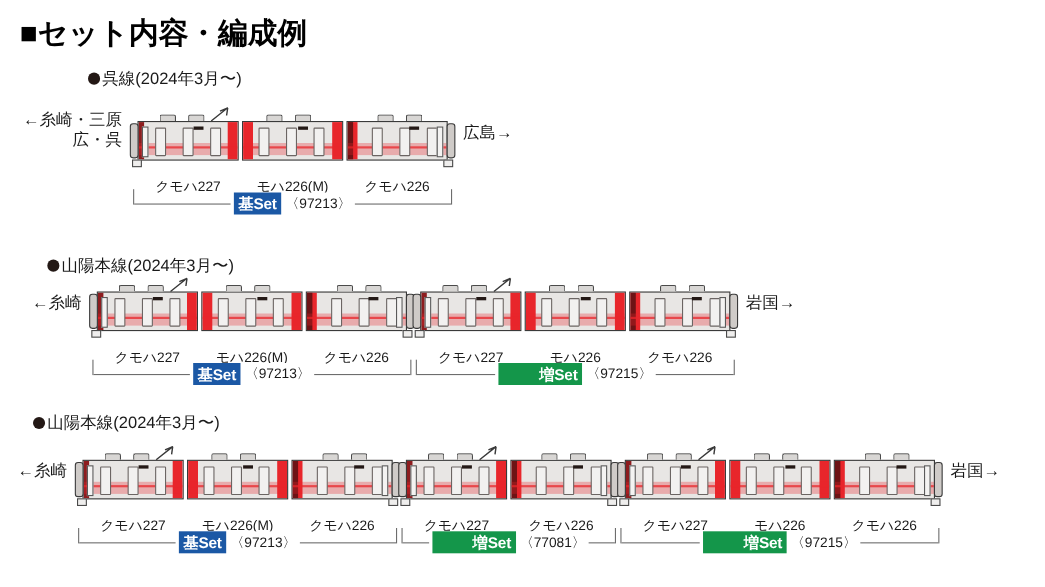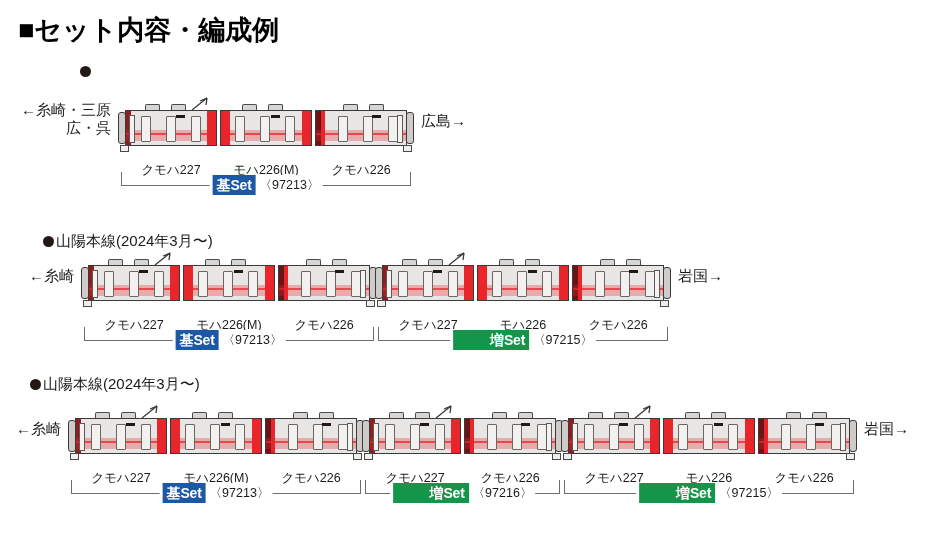--- a/index.html
+++ b/index.html
@@ -227,21 +227,21 @@
 </style>
 </head>
 <body>
 
 <div id="page">
 
   <div class="title">■セット内容・編成例</div>
 
   <div id="rows-host">
       <div class="row" style="top: 0px;">
-        <div class="line-label" style="left: 80px; top: 62px;"><span class="bullet"></span></div>
+        <div class="line-label" style="left: 80px; top: 62px;"><span class="bullet"></span><span>呉線(2024年3月〜)</span></div>
         <div class="dest left" style="right: 839px; top: 101px;">
           <div>←糸崎・三原</div>
           <div>広・呉</div>
         </div>
         <div class="dest right" style="left: 421px; top: 112px;">広島→</div>
         <div class="train" style="left: 0px; top: 100px; width: 950px;">
           <div class="car" style="left: 125px;">
             <div class="body">
               <div class="band r"></div>
               <div class="band dark l"></div>
@@ -589,21 +589,21 @@
         </div>
         <div class="bracket" style="left: 71px; width: 290px; top: 480px;">
           <div class="set-tag" style="left: 50%; transform: translateX(-50%);">
             <span class="set-chip base">基Set</span>
             <span class="set-code">〈97213〉</span>
           </div>
         </div>
         <div class="bracket" style="left: 365px; width: 195px; top: 480px;">
           <div class="set-tag" style="left: 50%; transform: translateX(-50%);">
             <span class="set-chip add">増Set</span>
-            <span class="set-code">〈97216〉</span>
+            <span class="set-code">〈77081〉</span>
           </div>
         </div>
         <div class="bracket" style="left: 564px; width: 290px; top: 480px;">
           <div class="set-tag" style="left: 50%; transform: translateX(-50%);">
             <span class="set-chip add">増Set</span>
             <span class="set-code">〈97215〉</span>
           </div>
         </div>
       </div>
     </div>

